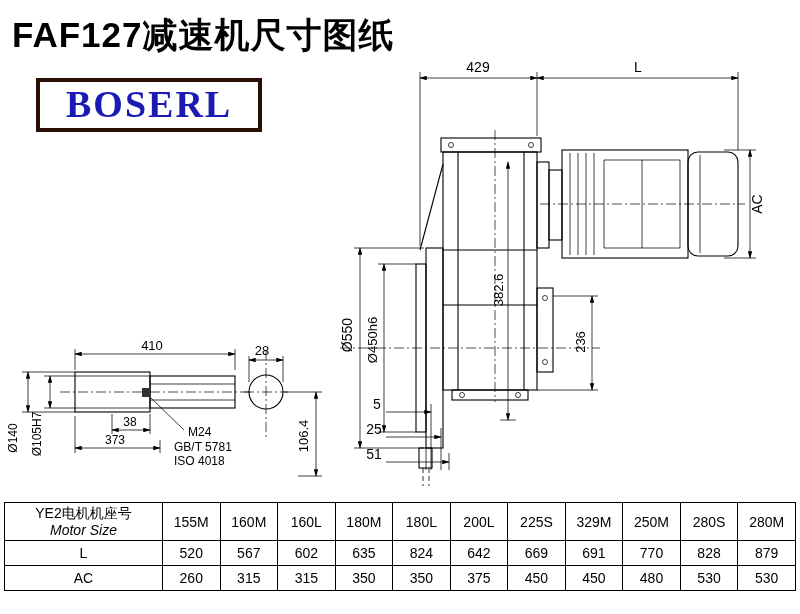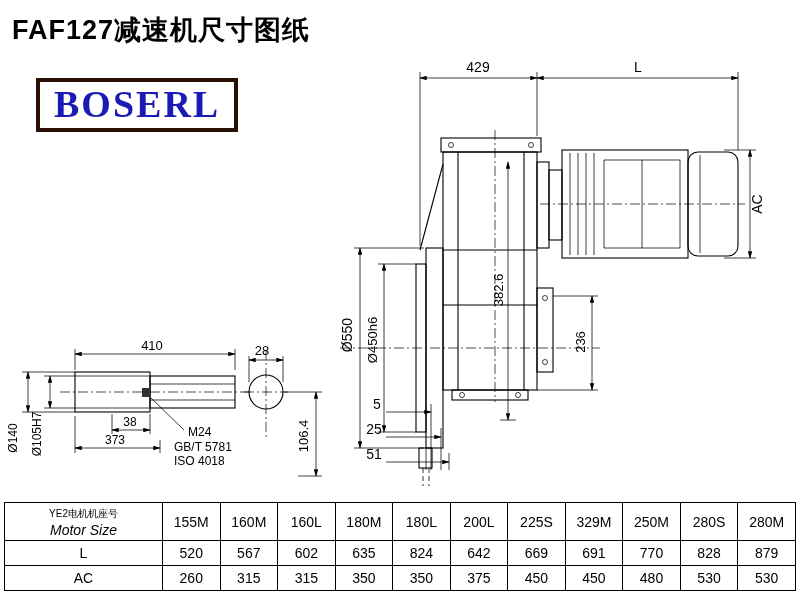--- a/index.html
+++ b/index.html
@@ -1,37 +1,37 @@
 <!DOCTYPE html>
 <html><head>
 <meta charset="utf-8">
 <style>
   html,body{margin:0;padding:0;background:#fff;}
   .page{position:relative;width:800px;height:614px;background:#fff;overflow:hidden;
         font-family:"Liberation Sans",sans-serif;color:#000;}
-  .title{position:absolute;left:12px;top:12px;font-size:27px;font-weight:bold;
+  .title{position:absolute;left:12px;top:12px;font-size:35px;font-weight:bold;
          letter-spacing:1px;white-space:nowrap;text-align:right;}
   .logo{position:absolute;left:36px;top:78px;border:4px solid #2a0f05;
-        padding:2px 14px;background:#fff;}
+        padding:2px 26px;background:#fff;}
   .logo span{font-family:"Liberation Serif",serif;font-weight:bold;font-size:38px;
         color:#1b1bb3;letter-spacing:2px;line-height:1.1;}
   svg.drawing{position:absolute;left:0;top:0;}
   svg .s{fill:none;stroke:#000;stroke-width:1.1;}
   svg .t{fill:none;stroke:#000;stroke-width:.75;}
   svg .cl{fill:none;stroke:#000;stroke-width:.7;stroke-dasharray:10 3 2 3;}
   svg .hd{fill:none;stroke:#000;stroke-width:.8;stroke-dasharray:5 3;}
   svg text{font-family:"Liberation Sans",sans-serif;font-size:13px;fill:#000;stroke:none;}
   svg text.big{font-size:14px;}
   svg text.sm{font-size:12px;}
   table.dim-table{position:absolute;left:4px;top:502px;width:792px;border-collapse:collapse;
         table-layout:fixed;background:#fff;}
   .dim-table th,.dim-table td{border:1px solid #000;text-align:center;vertical-align:middle;
         font-size:14px;font-weight:normal;padding:0;height:24px;}
   .dim-table tr.hdr th{height:37px;}
-  .dim-table .cn{font-size:10px;line-height:17px;}
+  .dim-table .cn{font-size:14px;line-height:17px;}
   .dim-table .en{font-size:14px;line-height:17px;font-style:italic;}
 </style>
 </head>
 <body>
 
 <div class="page">
 
   <div class="title">FAF127减速机尺寸图纸</div>
 
   <div class="logo">

